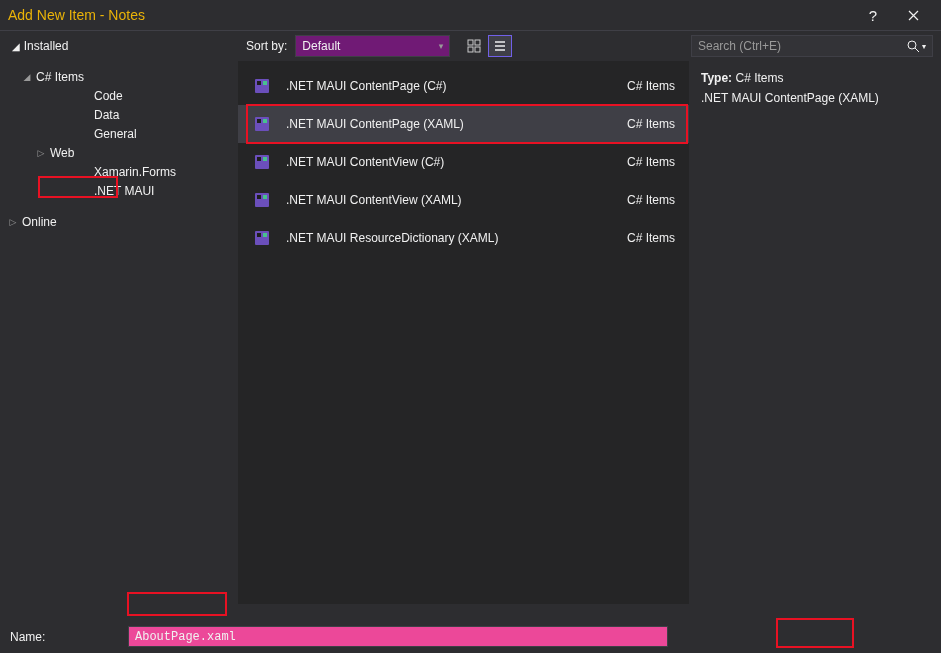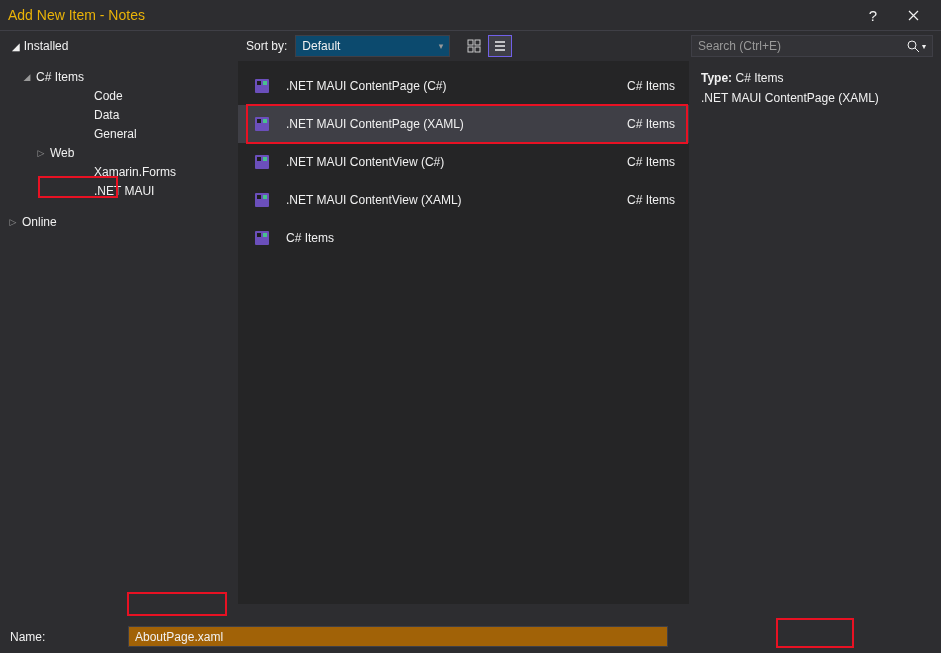--- a/index.html
+++ b/index.html
@@ -37,21 +37,21 @@
     gap: 8px;
   }
   .tree-toggle {
     width: 230px;
     padding-left:4px;
     display:flex; align-items:center; gap:4px;
   }
   .tree-toggle .arrow { font-size:10px; }
   .sort-label { color:#f1f1f1; }
   .sort-select {
-    background:#0c4a6e; border:1px solid #3f3f46; color:#f1f1f1;
+    background:#701a75; border:1px solid #3f3f46; color:#f1f1f1;
     height:22px; width:155px; padding:0 6px;
     display:flex; align-items:center; justify-content:space-between;
   }
   .view-btns { display:flex; gap:2px; margin-left:4px;}
   .view-btn {
     width:24px; height:22px; display:flex; align-items:center; justify-content:center;
     border:1px solid transparent;
   }
   .view-btn.active { border:1px solid #7160e8; background:#3f3f46;}
   .toolbar .spacer { flex:1; }
@@ -122,23 +122,23 @@
     left:0; right:0; bottom:0;
     background:#2d2d30;
   }
   .name-row {
     display:flex; align-items:center;
     padding:6px 10px;
     gap:8px;
   }
   .name-label { width:110px; }
   .name-input {
-    background:#a16207; border:1px solid #3f3f46; color:#f1f1f1;
+    background:#ec4899; border:1px solid #3f3f46; color:#f1f1f1;
     height:21px; padding:0 6px; width:540px;
-    font-family:Liberation Sans, sans-serif; font-size:12px;
+    font-family:Liberation Mono, monospace; font-size:12px;
   }
   .btn-row {
     display:flex; justify-content:flex-end;
     padding:6px 10px 10px;
     gap:8px;
   }
   .btn {
     height:23px; min-width:70px;
     display:flex; align-items:center; justify-content:center;
     border:1px solid #3f3f46;
@@ -284,20 +284,21 @@
       <span class="tmpl-cat">C# Items</span>
     </div>
     <div class="tmpl-row">
       <span class="tmpl-icon">
         <svg width="18" height="18" viewBox="0 0 18 18">
             <rect x="2" y="2" width="14" height="14" fill="#6b4fbb" rx="1"></rect>
             <rect x="4" y="4" width="4" height="4" fill="#1e1e1e"></rect>
             <rect x="10" y="4" width="4" height="4" fill="#47c28e"></rect>
           </svg>
       </span>
+      <span class="tmpl-name">.NET MAUI ResourceDictionary (XAML)</span>
       <span class="tmpl-cat">C# Items</span>
     </div>
   </div>
 
   <div class="details">
     <div class="type-row">
       <span class="type-label">Type:</span>
       <span>C# Items</span>
     </div>
     <div>.NET MAUI ContentPage (XAML)</div>

